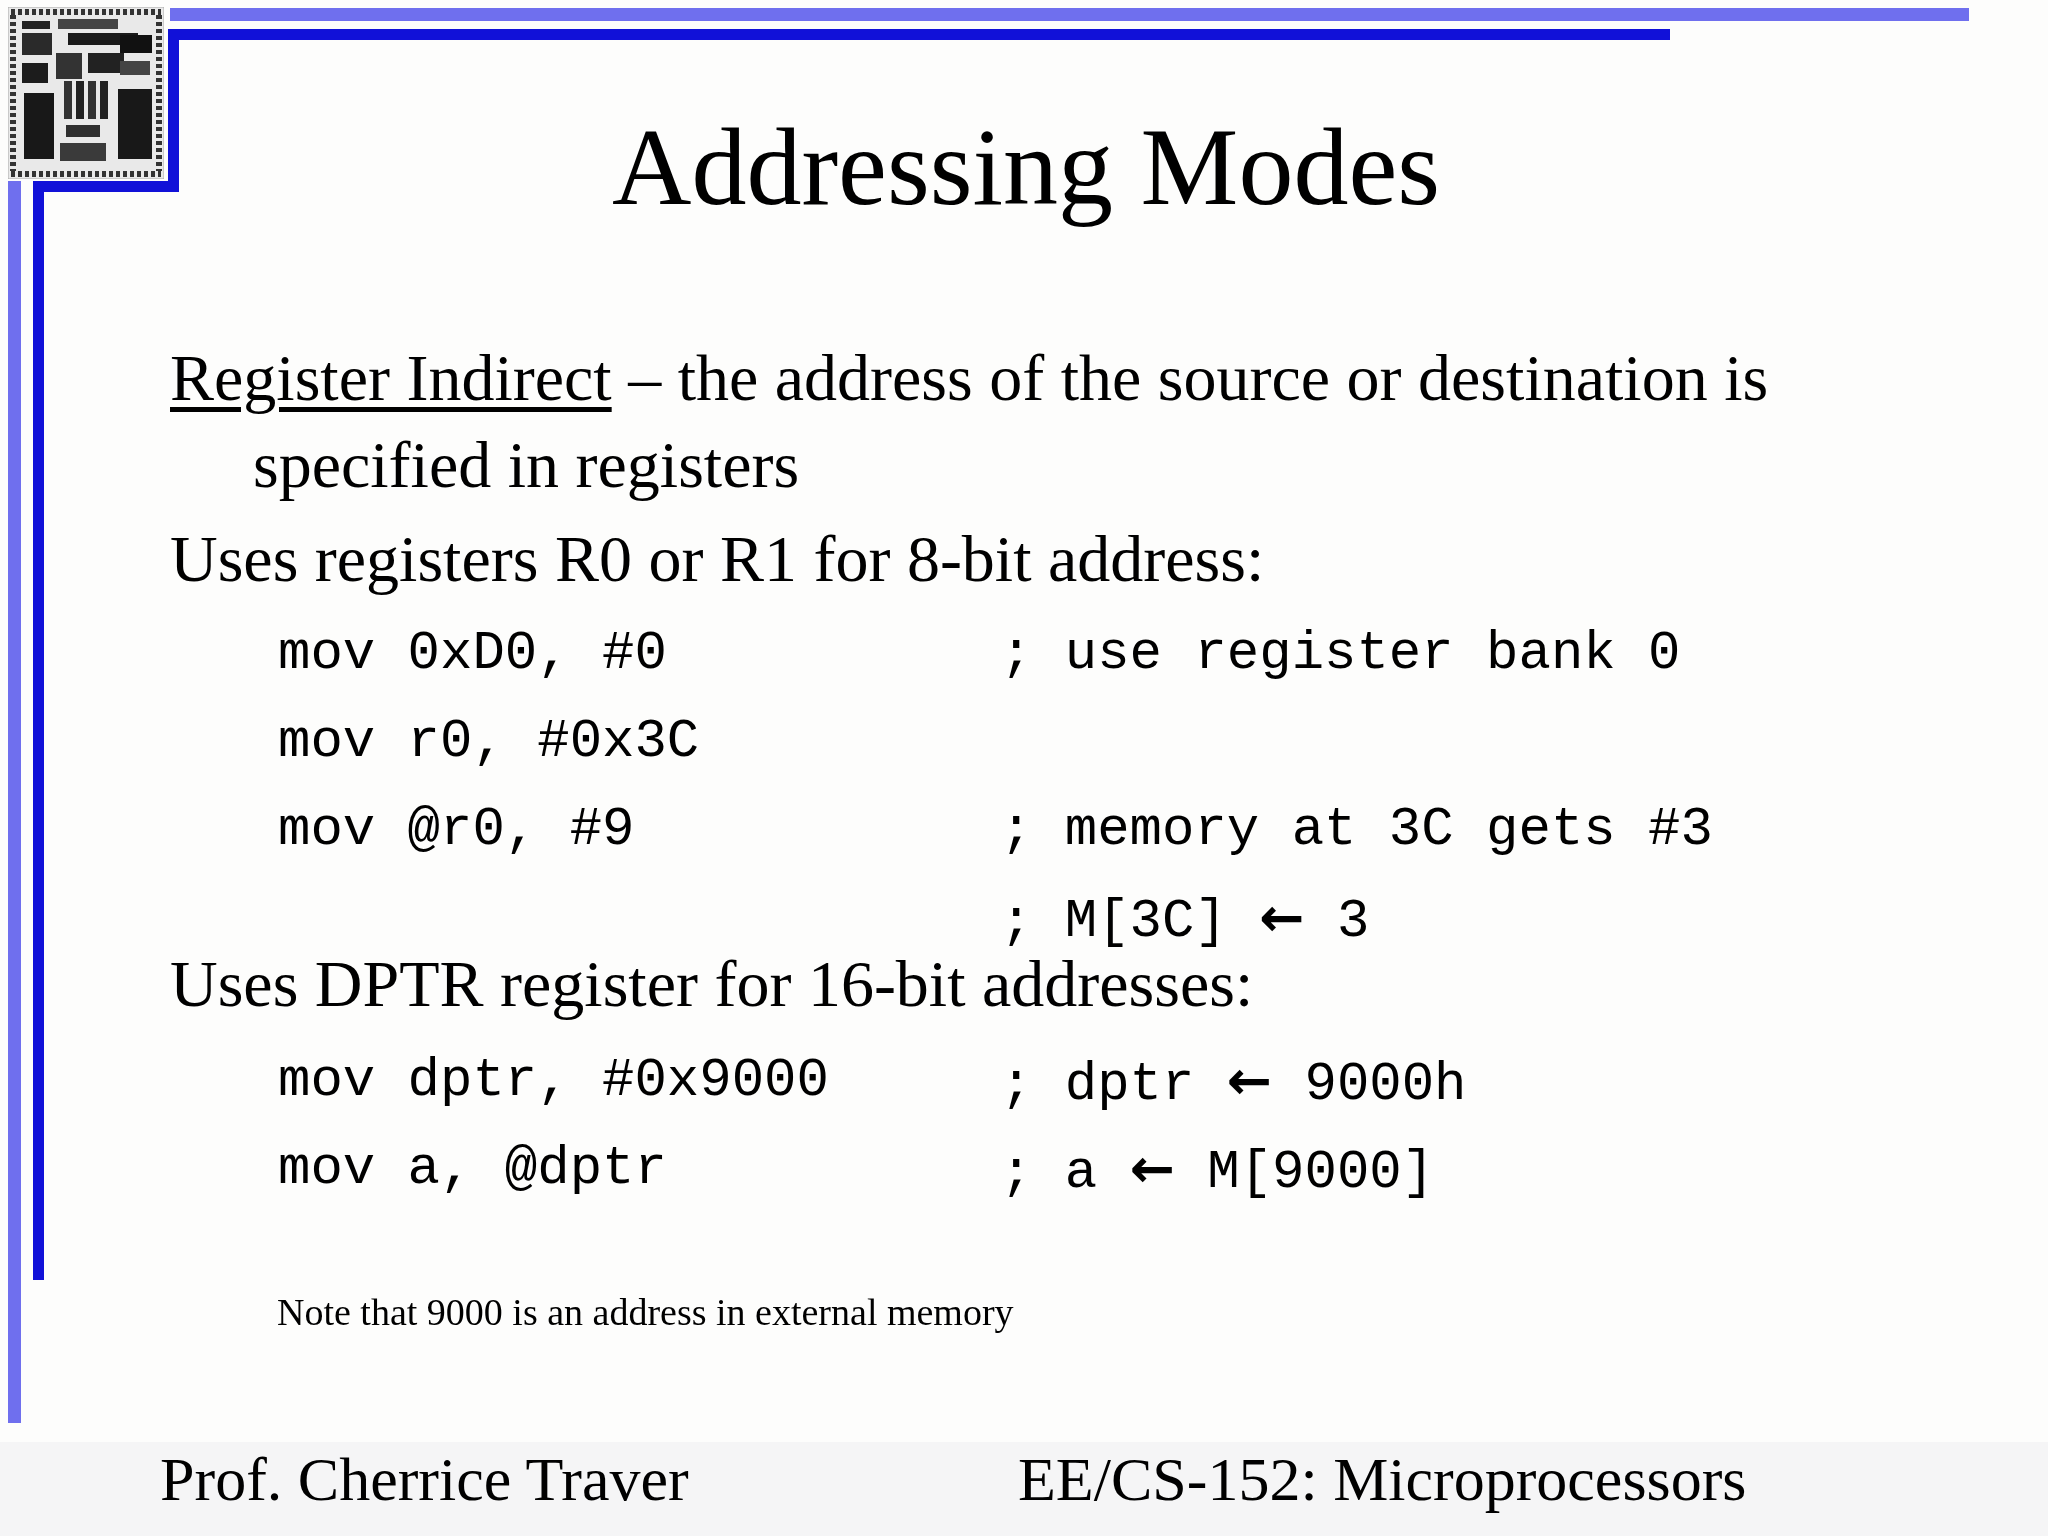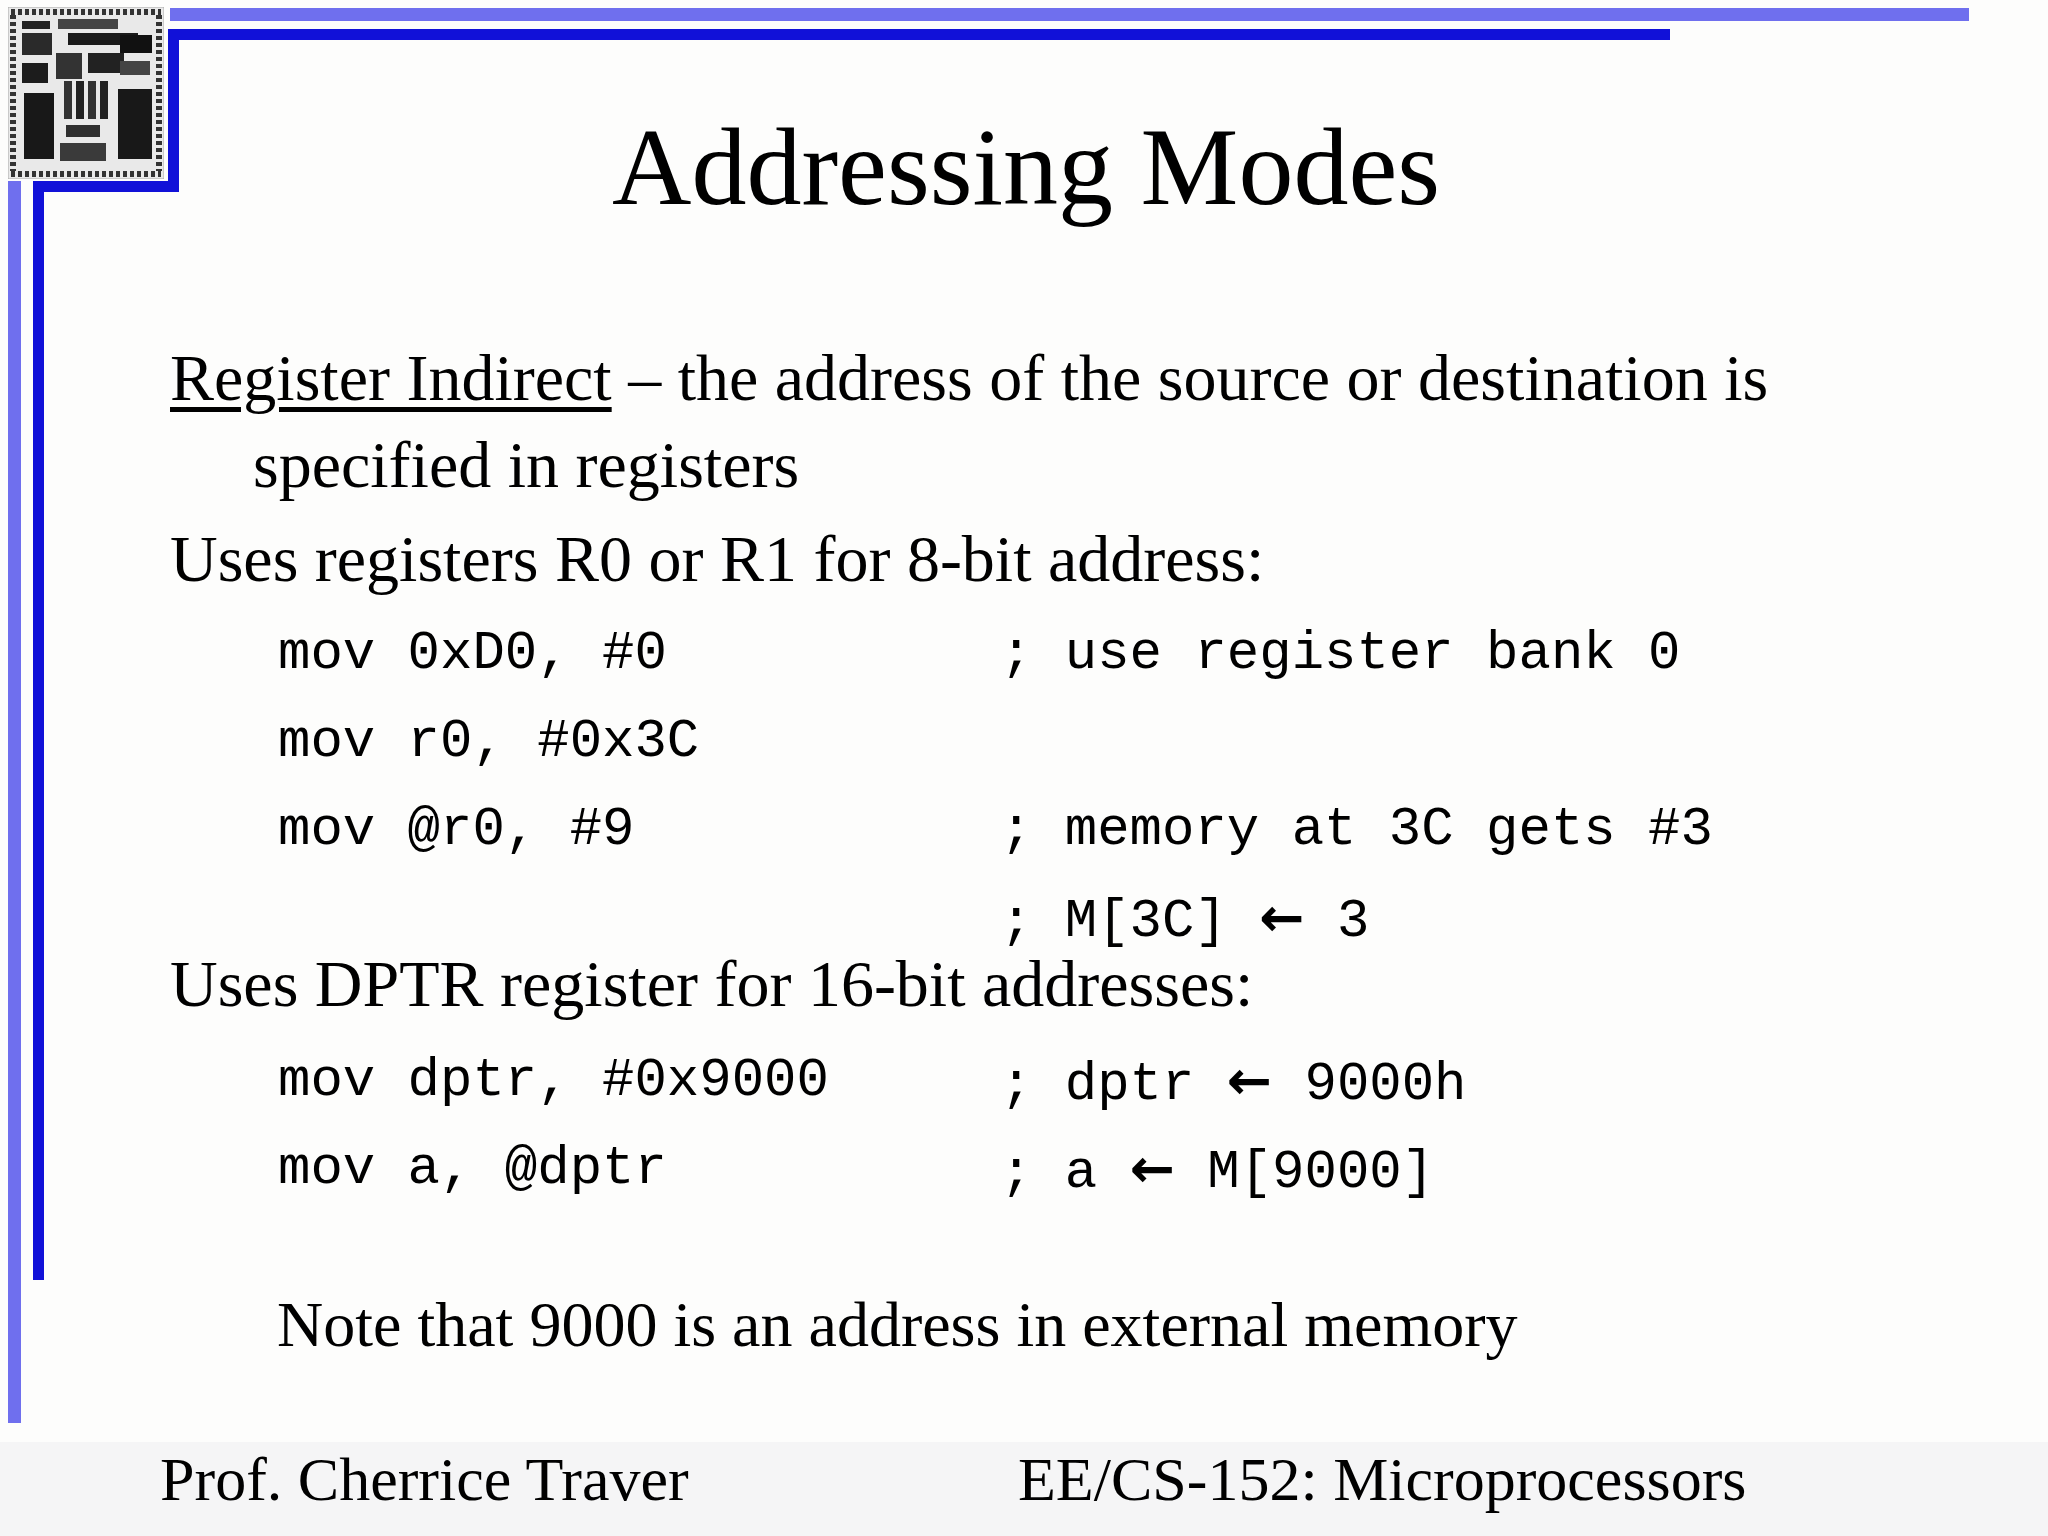--- a/index.html
+++ b/index.html
@@ -31,21 +31,21 @@
   .code-row{position:absolute;left:0;top:0;width:2048px;height:70px;}
   .code-text{position:absolute;font-family:"Liberation Mono","DejaVu Sans Mono",monospace;
              font-size:54px;line-height:1.0;white-space:pre;}
   .code-instr{left:278px;}
   .code-comment{left:1000px;}
   .arw{font-family:"DejaVu Sans","DejaVu Sans Mono",sans-serif;font-weight:bold;}
   #row-c1{top:627px;} #row-c2{top:715px;} #row-c3{top:803px;} #row-c4{top:891px;}
   #row-c5{top:1054px;} #row-c6{top:1142px;}
 
   
-  #note{left:277px;top:1293px;font-size:64px;line-height:1.0;}
+  #note{left:277px;top:1293px;font-size:38px;line-height:1.0;}
   .footer-text{top:1448px;font-size:62px;line-height:1.0;}
   #footer-left{left:160px;}
   #footer-right{left:1018px;}
 </style>
 </head>
 <body>
 
 <div id="footer-band"></div>
 
 <div class="bar light" style="left:170px;top:8px;width:1799px;height:13px;"></div>

